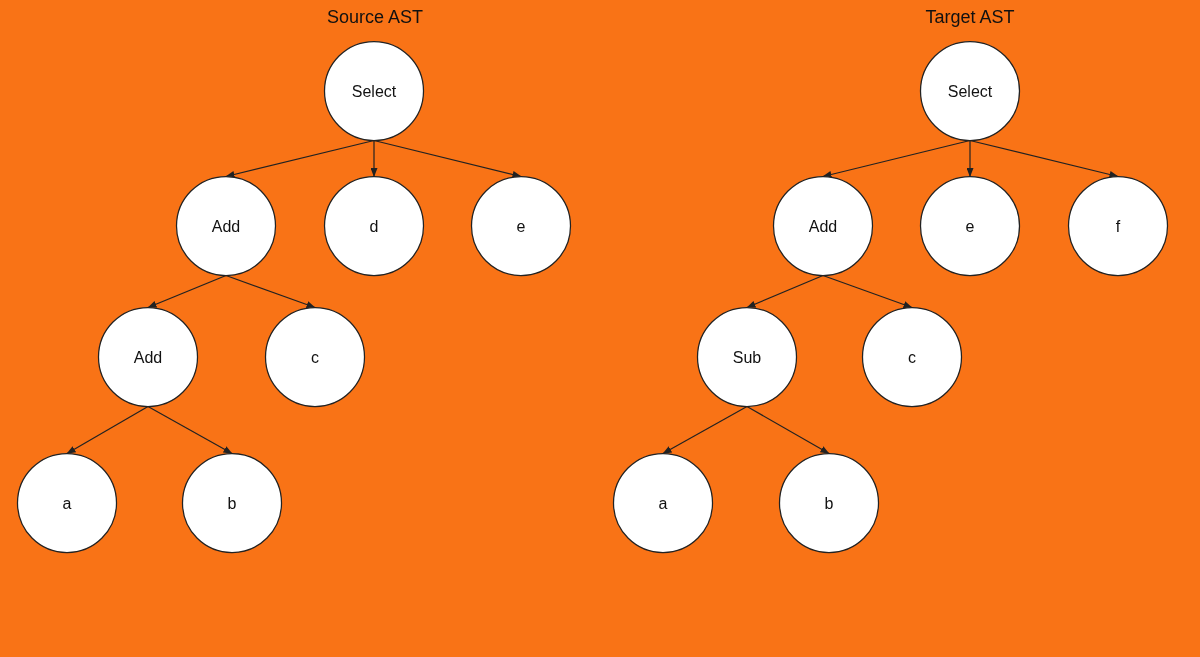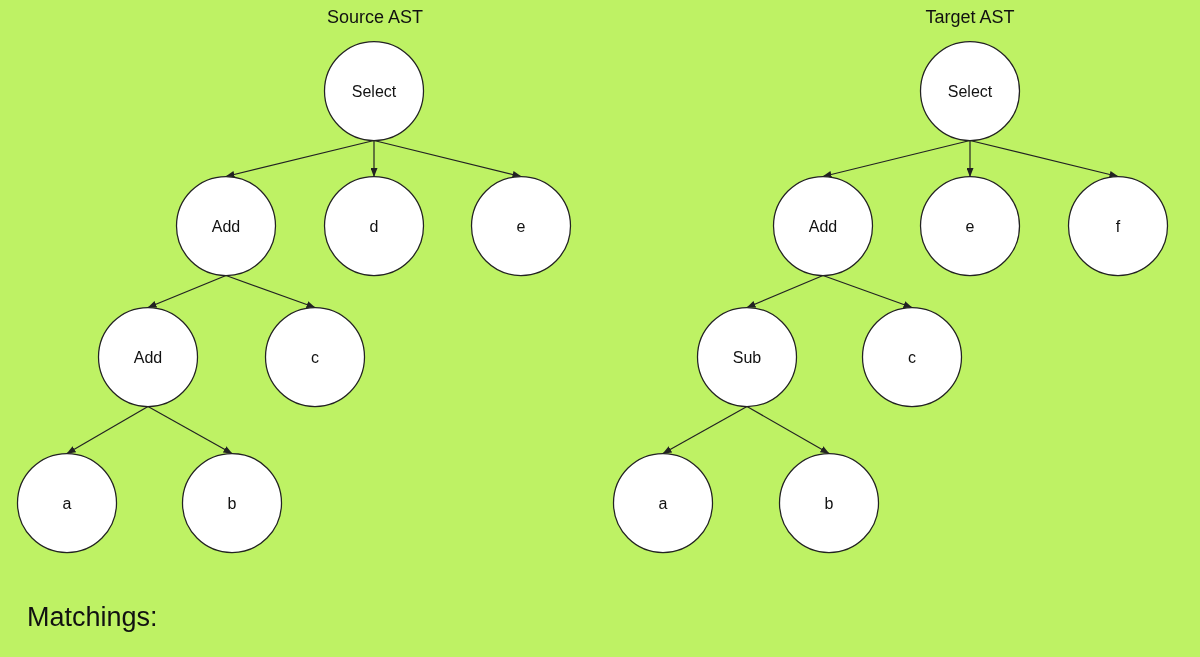--- a/index.html
+++ b/index.html
@@ -5,21 +5,21 @@
   html, body {
     margin: 0;
     padding: 0;
     background: #ffffff;
     font-family: "Liberation Sans", "DejaVu Sans", sans-serif;
   }
   .canvas {
     position: relative;
     width: 1200px;
     height: 657px;
-    background: #bef264;
+    background: #f97316;
     overflow: hidden;
   }
   svg.diagram {
     position: absolute;
     left: 0;
     top: 0;
   }
   .tree-title {
     font-size: 18px;
     fill: #111111;
@@ -102,14 +102,13 @@
         <circle cx="747" cy="357" r="49.5" stroke="#222222" class="node-circle"></circle>
         <text x="747" y="362.5" class="node-label">Sub</text>
         <circle cx="912" cy="357" r="49.5" stroke="#222222" class="node-circle"></circle>
         <text x="912" y="362.5" class="node-label">c</text>
         <circle cx="663" cy="503" r="49.5" stroke="#222222" class="node-circle"></circle>
         <text x="663" y="508.5" class="node-label">a</text>
         <circle cx="829" cy="503" r="49.5" stroke="#222222" class="node-circle"></circle>
         <text x="829" y="508.5" class="node-label">b</text>
       </g>
     </svg>
-  <div class="matchings-label">Matchings:</div>
 </div>
 
 </body></html>

